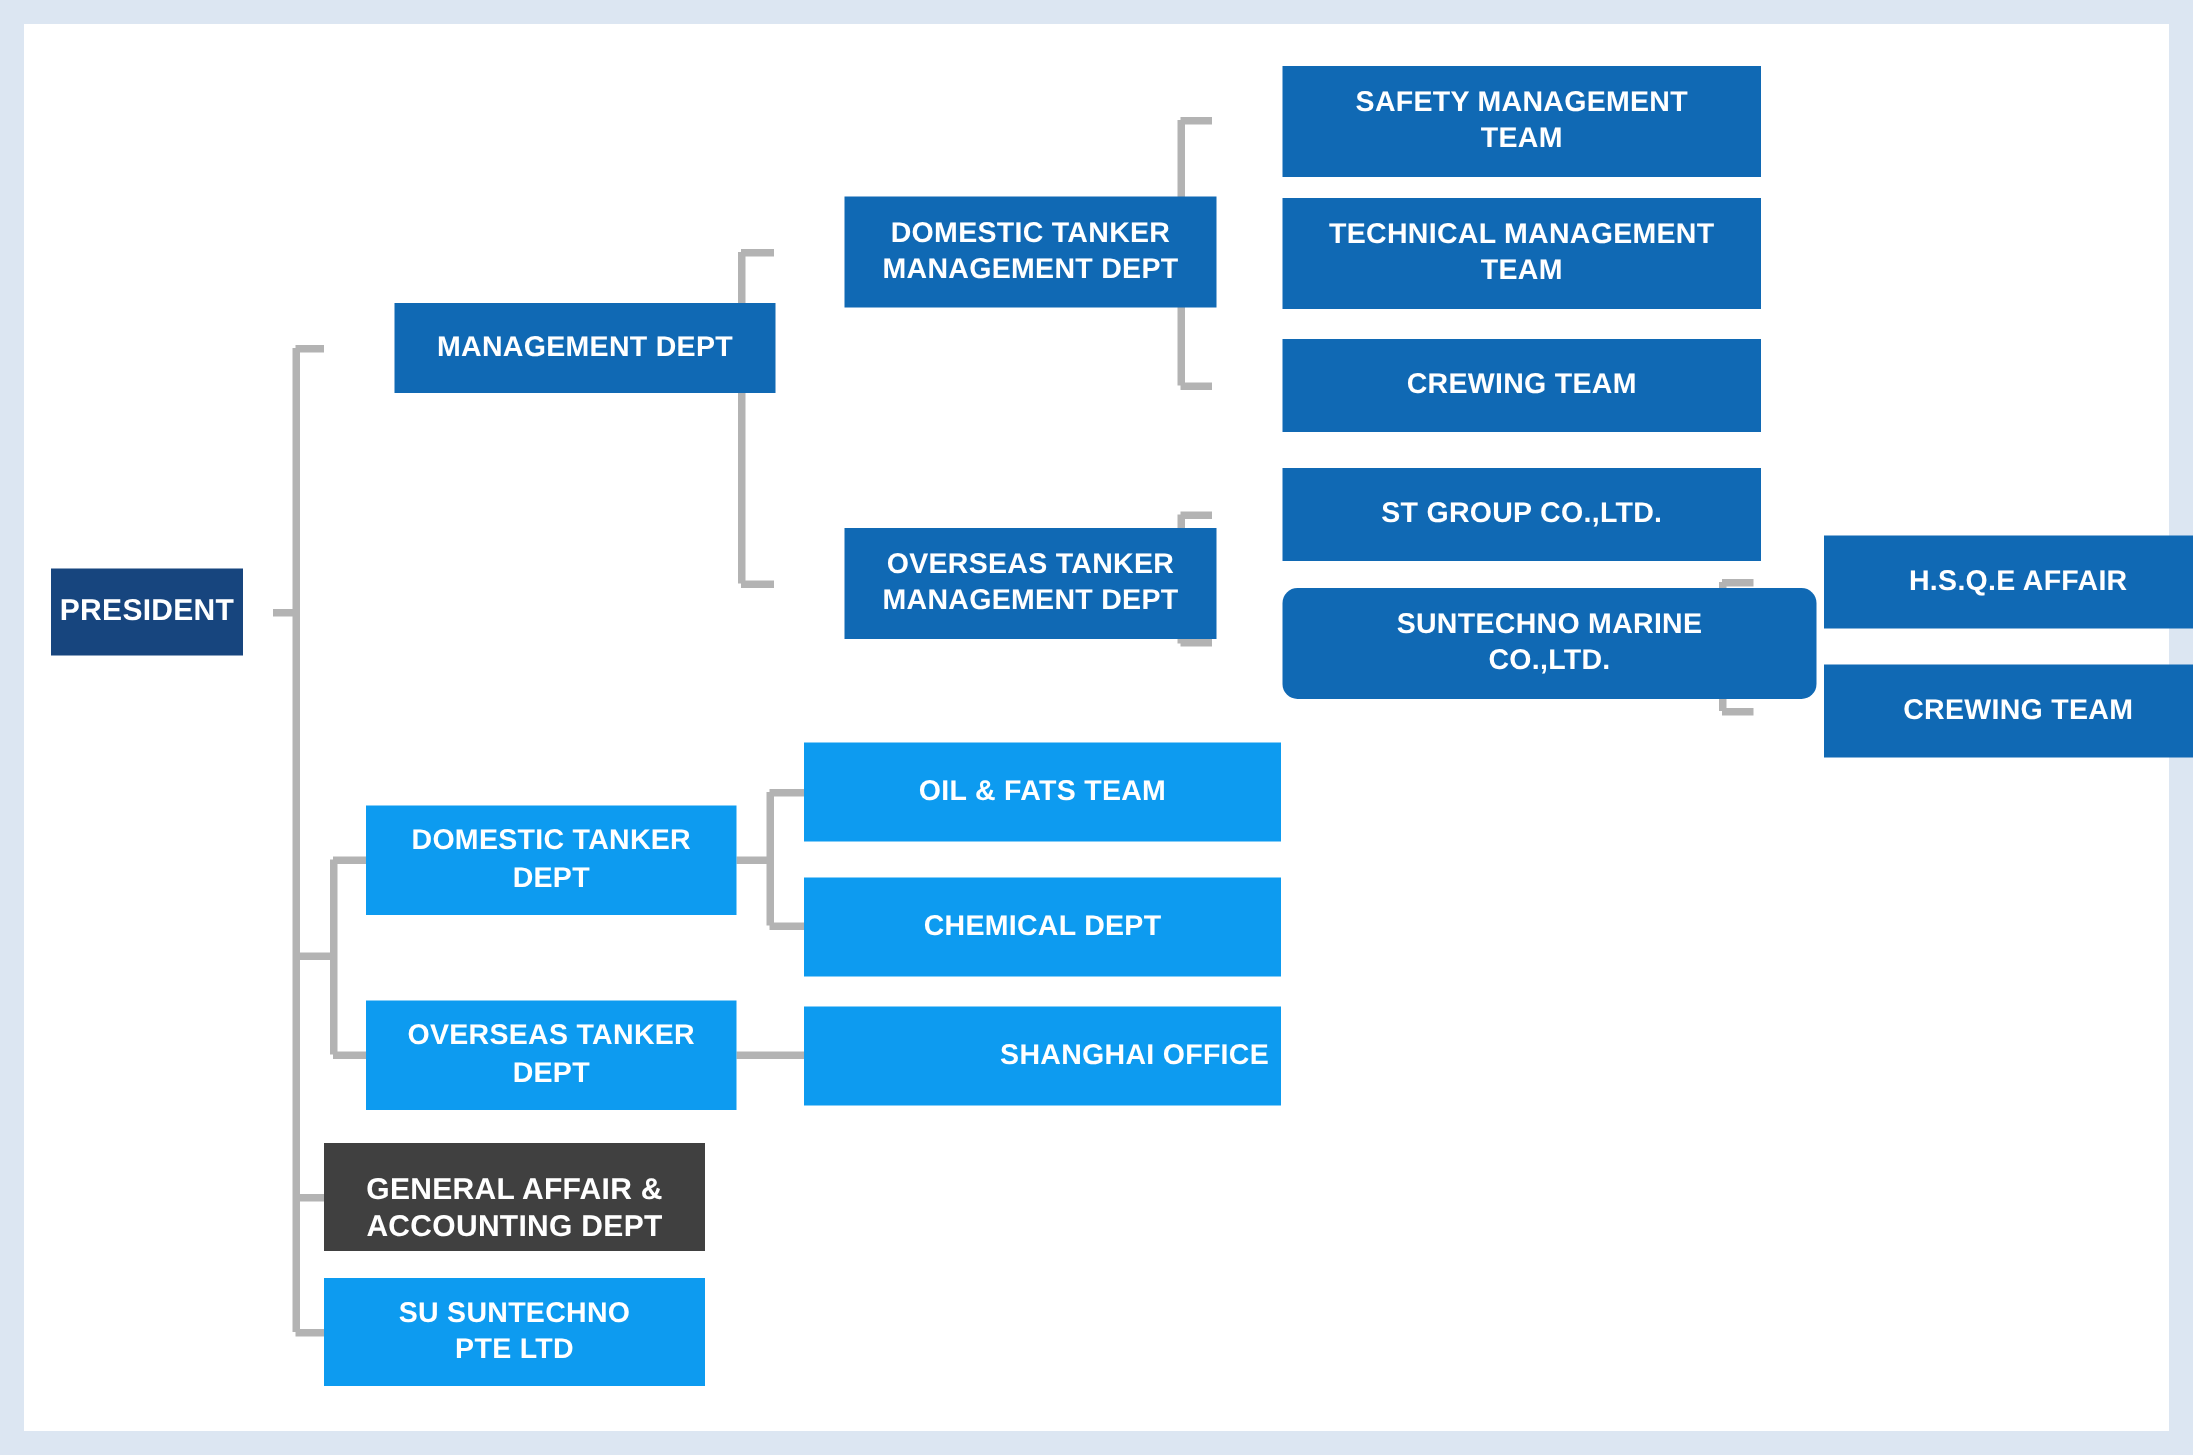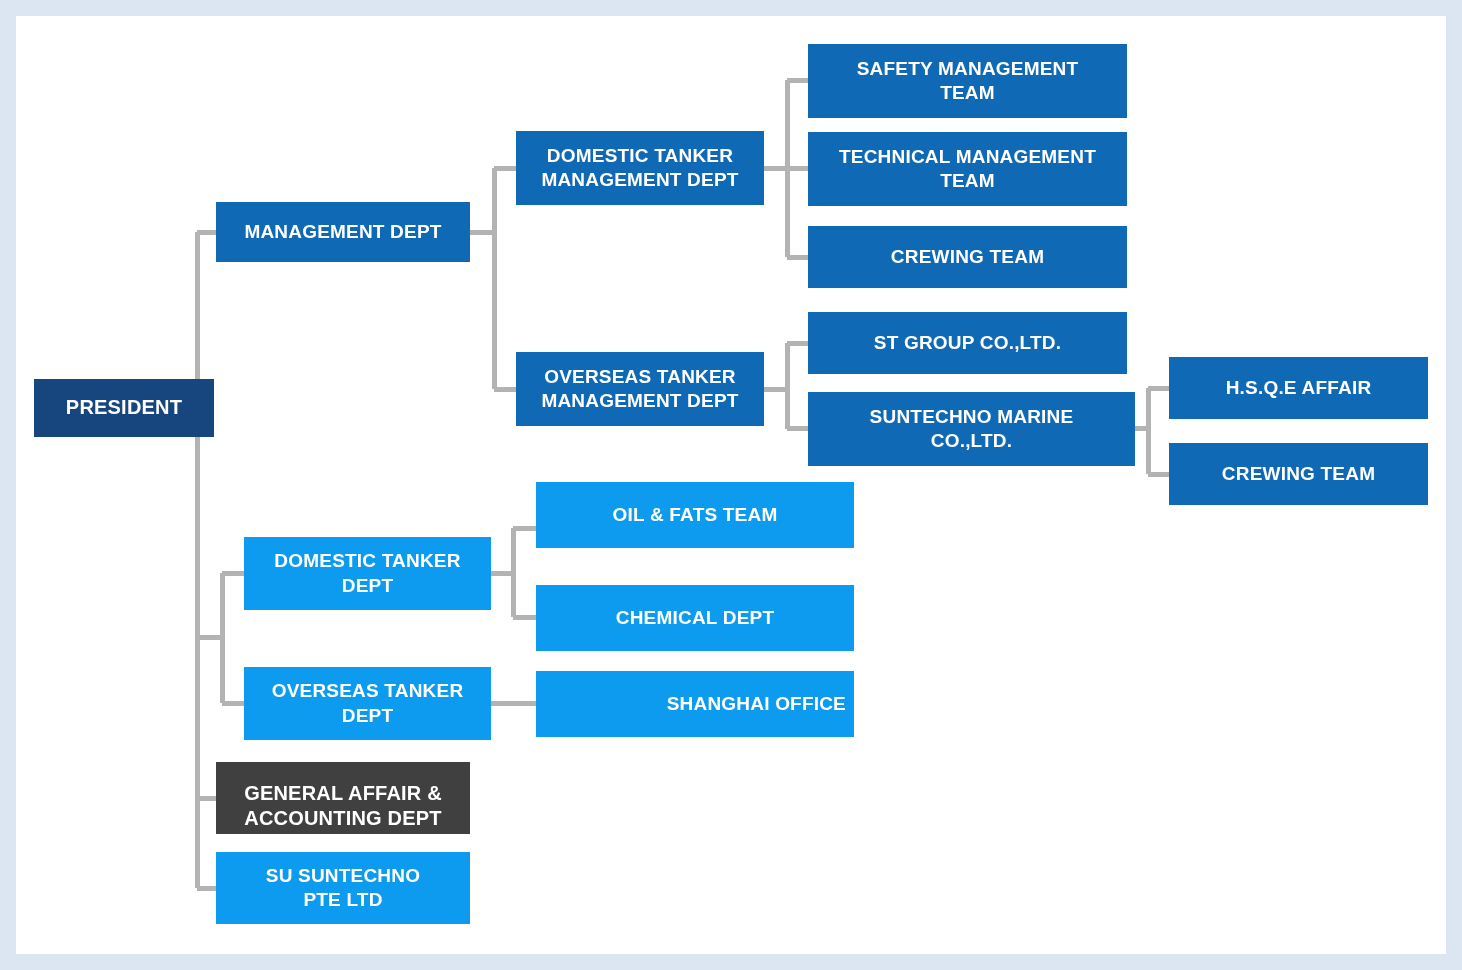--- a/index.html
+++ b/index.html
@@ -51,20 +51,21 @@
     padding: 2px 8px;
     overflow: hidden;
   }
   .node-president {
     background: #17457e;
     font-size: 20px;
   }
   .node-dark {
     background: #1069b4;
     font-size: 19px;
+    margin-left: 47px;
   }
   .node-bright {
     background: #0d9bf0;
     font-size: 19px;
   }
   .node-pale {
     background: #404040;
     font-size: 20px;
     align-items: flex-end;
   }
@@ -106,21 +107,21 @@
       <div style="position: absolute; background: rgb(179, 179, 179); left: 1146px; top: 388px; width: 5px; height: 86px;"></div>
       <div style="position: absolute; background: rgb(179, 179, 179); left: 1148px; top: 386px; width: 21px; height: 5px;"></div>
       <div style="position: absolute; background: rgb(179, 179, 179); left: 1148px; top: 472px; width: 21px; height: 5px;"></div>
       <div style="position: absolute; background: rgb(179, 179, 179); left: 491px; top: 571px; width: 22px; height: 5px;"></div>
       <div style="position: absolute; background: rgb(179, 179, 179); left: 511px; top: 528px; width: 5px; height: 89px;"></div>
       <div style="position: absolute; background: rgb(179, 179, 179); left: 513px; top: 526px; width: 23px; height: 5px;"></div>
       <div style="position: absolute; background: rgb(179, 179, 179); left: 513px; top: 615px; width: 23px; height: 5px;"></div>
       <div style="position: absolute; background: rgb(179, 179, 179); left: 491px; top: 701px; width: 45px; height: 5px;"></div>
     </div>
   <div id="node-layer">
-      <div class="node node-president" style="left: 34px; top: 379px; width: 180px; height: 58px;">
+      <div class="node node-president" style="left: 34px; top: 379px; width: 128px; height: 58px;">
         <span class="node-label">PRESIDENT</span>
       </div>
       <div class="node node-dark" style="left: 216px; top: 202px; width: 254px; height: 60px;">
         <span class="node-label">MANAGEMENT DEPT</span>
       </div>
       <div class="node node-dark" style="left: 516px; top: 131px; width: 248px; height: 74px;">
         <span class="node-label">DOMESTIC TANKER
 MANAGEMENT DEPT</span>
       </div>
       <div class="node node-dark" style="left: 516px; top: 352px; width: 248px; height: 74px;">
@@ -134,39 +135,39 @@
       <div class="node node-dark" style="left: 808px; top: 132px; width: 319px; height: 74px;">
         <span class="node-label">TECHNICAL MANAGEMENT
 TEAM</span>
       </div>
       <div class="node node-dark" style="left: 808px; top: 226px; width: 319px; height: 62px;">
         <span class="node-label">CREWING TEAM</span>
       </div>
       <div class="node node-dark" style="left: 808px; top: 312px; width: 319px; height: 62px;">
         <span class="node-label">ST GROUP CO.,LTD.</span>
       </div>
-      <div class="node node-dark" style="left: 808px; top: 392px; width: 327px; height: 74px;">
+      <div class="node node-dark" style="left: 808px; top: 392px; width: 356px; height: 74px; border-radius: 10px;">
         <span class="node-label">SUNTECHNO MARINE
 CO.,LTD.</span>
       </div>
       <div class="node node-dark" style="left: 1169px; top: 357px; width: 259px; height: 62px;">
         <span class="node-label">H.S.Q.E AFFAIR</span>
       </div>
       <div class="node node-dark" style="left: 1169px; top: 443px; width: 259px; height: 62px;">
         <span class="node-label">CREWING TEAM</span>
       </div>
       <div class="node node-bright" style="left: 244px; top: 537px; width: 247px; height: 73px;">
         <span class="node-label">DOMESTIC TANKER
 DEPT</span>
       </div>
       <div class="node node-bright" style="left: 244px; top: 667px; width: 247px; height: 73px;">
         <span class="node-label">OVERSEAS TANKER
 DEPT</span>
       </div>
-      <div class="node node-bright" style="left: 536px; top: 482px; width: 318px; height: 66px;">
+      <div class="node node-bright" style="left: 536px; top: 495px; width: 318px; height: 66px;">
         <span class="node-label">OIL &amp; FATS TEAM</span>
       </div>
       <div class="node node-bright" style="left: 536px; top: 585px; width: 318px; height: 66px;">
         <span class="node-label">CHEMICAL DEPT</span>
       </div>
       <div class="node node-bright" style="left: 536px; top: 671px; width: 318px; height: 66px; justify-content: flex-end;">
         <span class="node-label">SHANGHAI OFFICE</span>
       </div>
       <div class="node node-pale" style="left: 216px; top: 762px; width: 254px; height: 72px;">
         <span class="node-label">GENERAL AFFAIR &amp;

